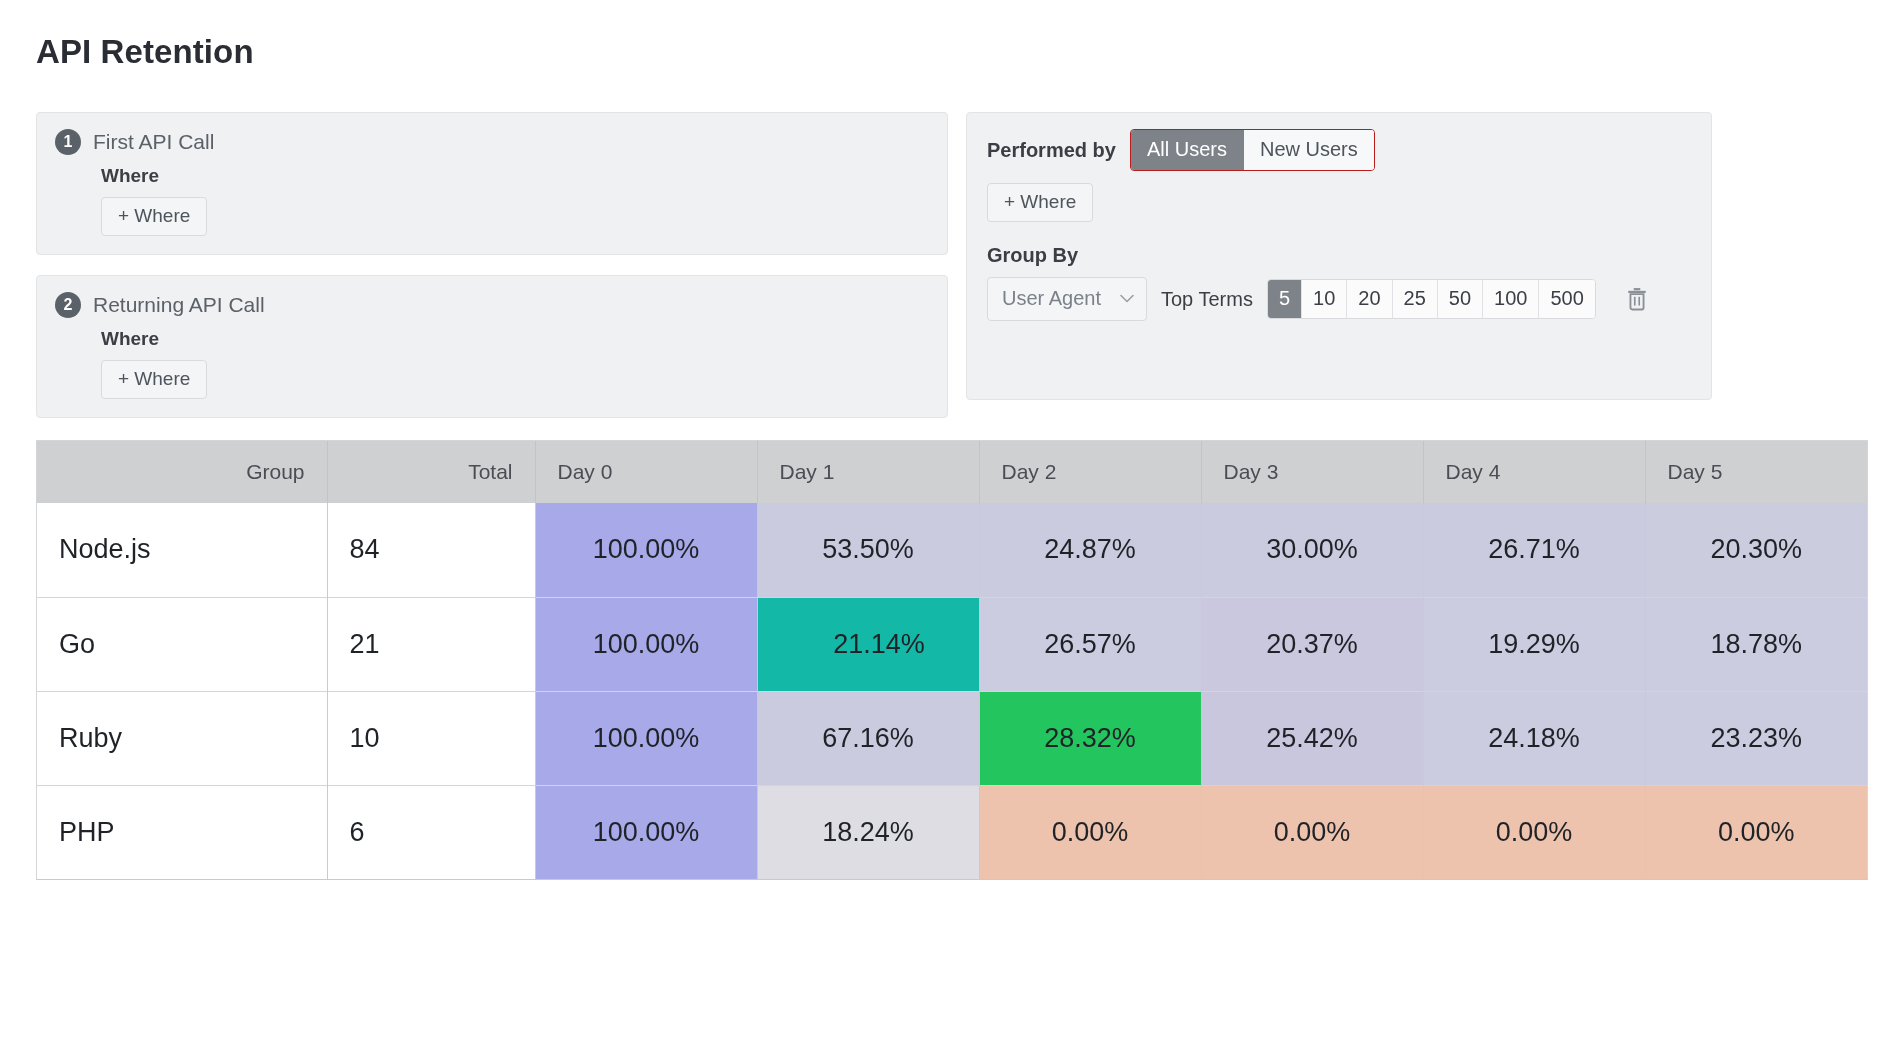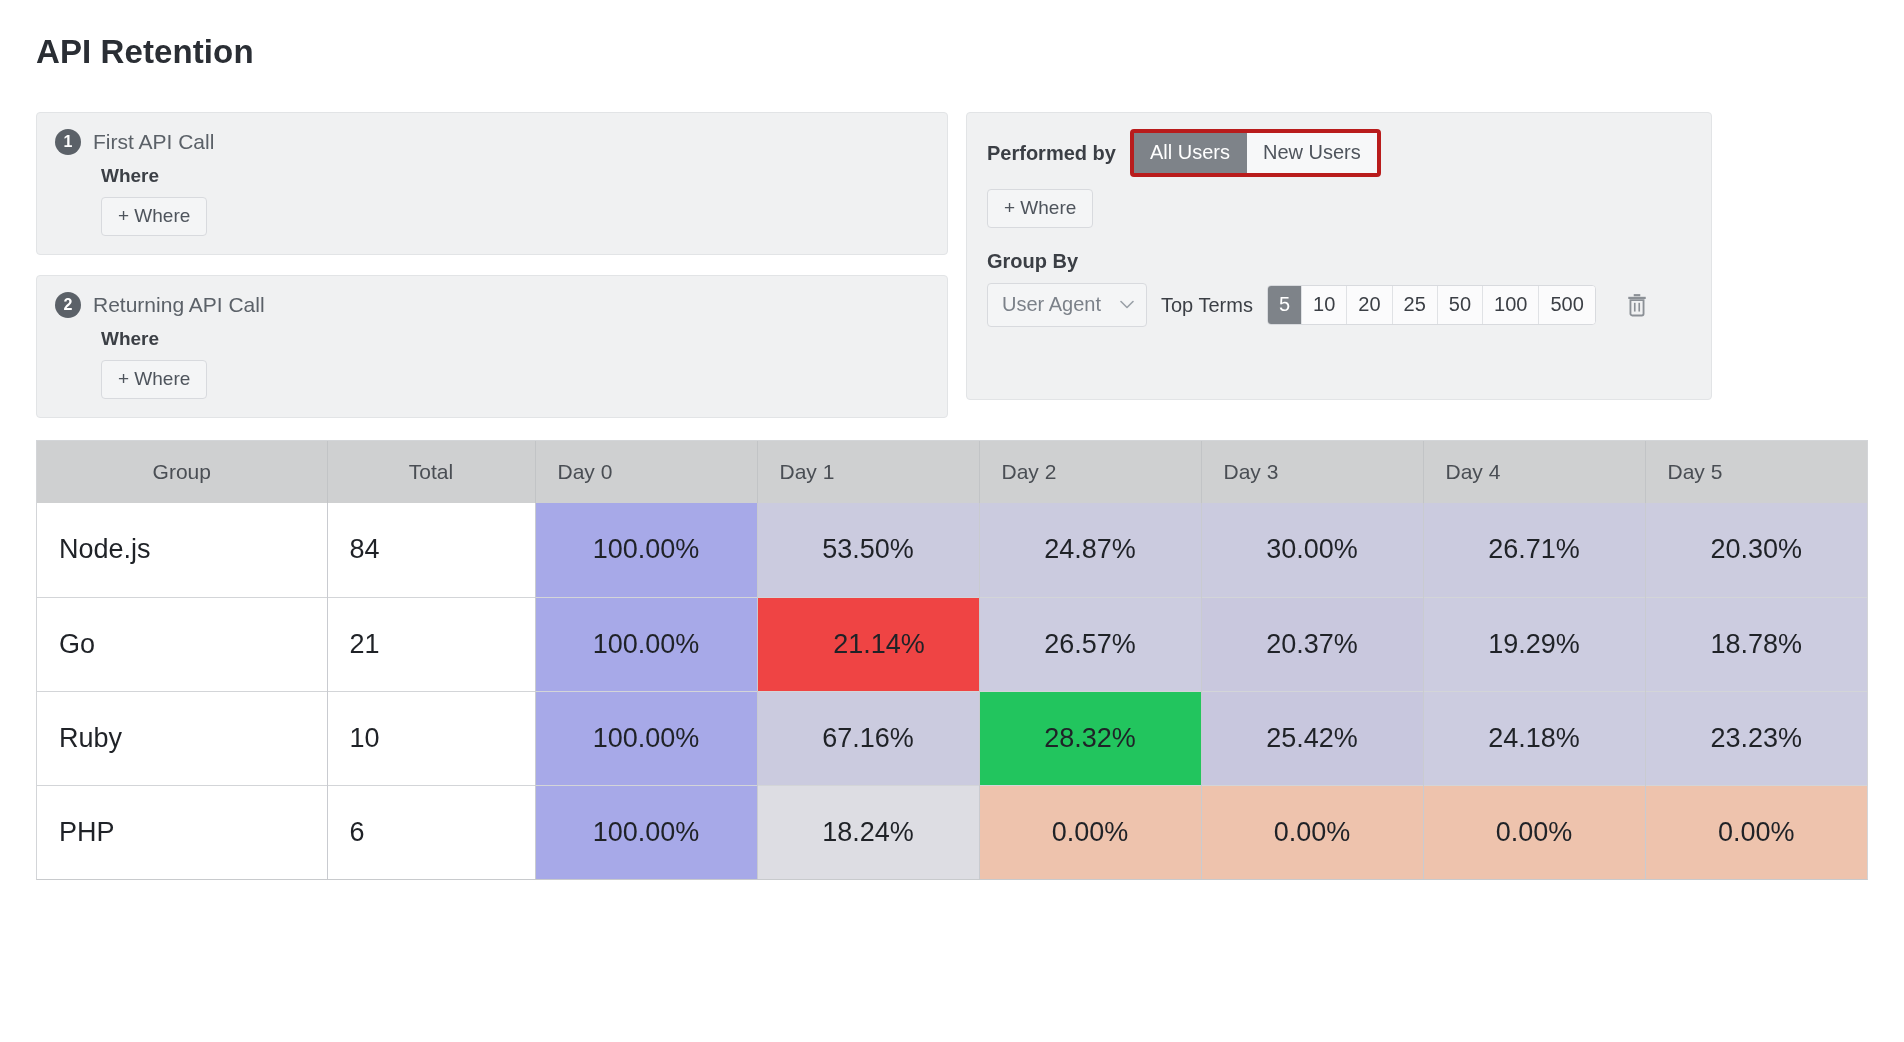--- a/index.html
+++ b/index.html
@@ -94,21 +94,21 @@
     font-size: 20px;
     font-weight: 700;
     color: #3b3f45;
     white-space: nowrap;
   }
   .group-by-label { margin: 22px 0 10px 0; }
 
   
   .seg {
     display: inline-flex;
-    border: 4px solid #b91c1c;
+    border: 1px solid #b91c1c;
     border-radius: 4px;
     overflow: hidden;
     background: #f7f8f9;
     align-items: flex-end;
   }
   .seg-item {
     padding: 8px 16px 9px 16px;
     font-size: 20px;
     color: #4e545c;
     background: #f7f8f9;
@@ -194,21 +194,21 @@
     background: #cfd0d1;
     color: #4a4e54;
     font-size: 21px;
     font-weight: 400;
     height: 62px;
     border-right: 1px solid #c2c4c6;
     padding: 0 22px;
     text-align: left;
   }
   table.retention th:last-child { border-right: none; }
-  table.retention th.left { text-align: center; }
+  table.retention th.left { text-align: right; }
   table.retention td {
     height: 94px;
     font-size: 27px;
     color: #1f2227;
     border-right: 1px solid #c9cbd0;
     border-top: 1px solid #d3d5d8;
     padding: 0 22px;
     text-align: center;
     background: #ffffff;
     margin-top: 12px;
@@ -335,21 +335,21 @@
             <td style="background: rgb(203, 203, 223);">53.50%</td>
             <td style="background: rgb(203, 203, 223);">24.87%</td>
             <td style="background: rgb(203, 203, 223);">30.00%</td>
             <td style="background: rgb(203, 203, 223);">26.71%</td>
             <td style="background: rgb(204, 204, 223);">20.30%</td>
           </tr>
           <tr>
             <td class="left">Go</td>
             <td class="left">21</td>
             <td style="background: rgb(167, 169, 232);">100.00%</td>
-            <td style="background: #ef4444; padding-left: 44px;">21.14%</td>
+            <td style="background: #14b8a6; padding-left: 44px;">21.14%</td>
             <td style="background: rgb(204, 204, 224);">26.57%</td>
             <td style="background: rgb(201, 200, 222);">20.37%</td>
             <td style="background: rgb(204, 204, 224);">19.29%</td>
             <td style="background: rgb(204, 204, 224);">18.78%</td>
           </tr>
           <tr>
             <td class="left">Ruby</td>
             <td class="left">10</td>
             <td style="background: rgb(167, 169, 232);">100.00%</td>
             <td style="background: rgb(203, 203, 223);">67.16%</td>

